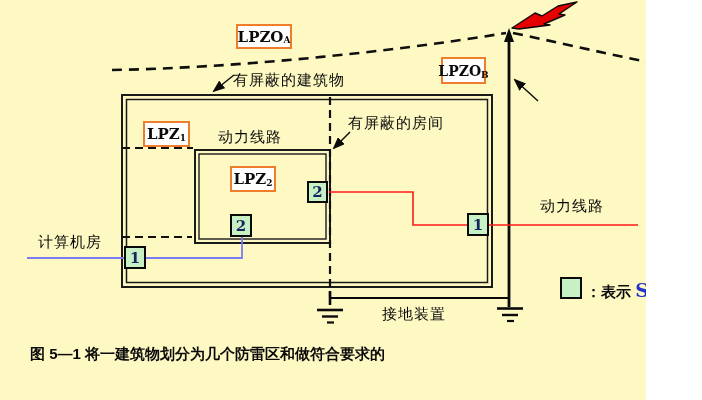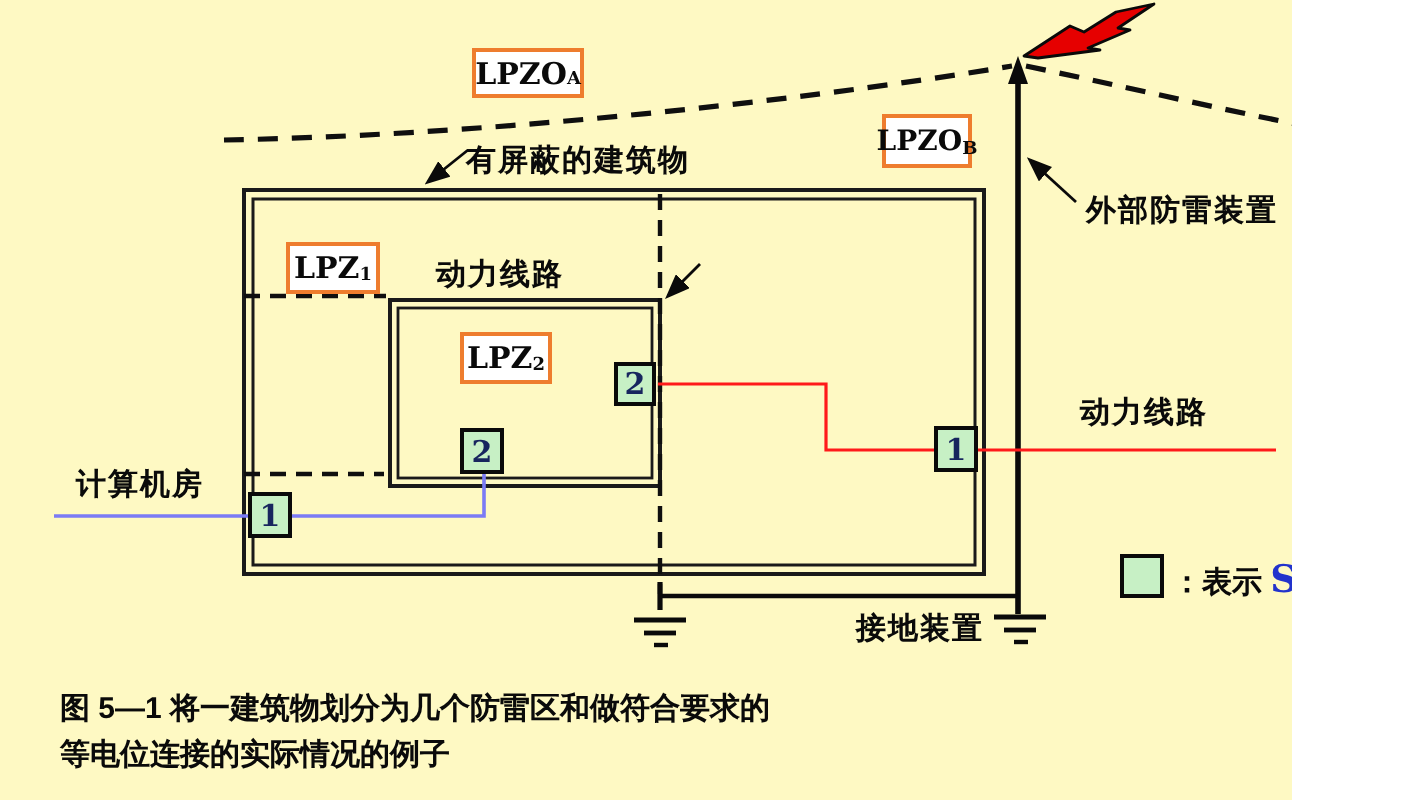--- a/index.html
+++ b/index.html
@@ -1,19 +1,19 @@
 <!DOCTYPE html>
 <html><head>
 <meta charset="utf-8">
 <style>
   html,body{margin:0;padding:0;background:#ffffff;}
   .stage{position:relative;width:646px;height:400px;background:#fef9c3;overflow:hidden;
          font-family:"Liberation Sans",sans-serif;}
   svg{position:absolute;left:0;top:0;}
-  .cjk-label{position:absolute;font-weight:bold;font-size:15px;color:#0a0a0a;white-space:nowrap;
+  .cjk-label{position:absolute;font-weight:normal;font-size:15px;color:#0a0a0a;white-space:nowrap;
              letter-spacing:1px;}
   .zone-label{position:absolute;background:#ffffff;border:2px solid #ee7d2e;color:#0a0a0a;
               font-family:"DejaVu Serif","Liberation Serif",serif;font-weight:bold;
               display:flex;align-items:center;justify-content:center;box-sizing:border-box;}
   .zone-label .sub{font-size:9px;align-self:flex-end;margin-bottom:2px;}
   .spd-box{position:absolute;background:#c7f0c5;border:2px solid #0a0a0a;box-sizing:border-box;
            display:flex;align-items:center;justify-content:center;
            font-family:"DejaVu Serif","Liberation Serif",serif;font-weight:bold;
            font-size:15px;color:#17255e;}
   .legend-text{position:absolute;font-weight:bold;font-size:15px;color:#0a0a0a;white-space:nowrap;}
@@ -115,26 +115,25 @@
   </div>
   <div class="spd-box" style="left:124px;top:246px;width:22px;height:23px;">
     <span>1</span>
   </div>
   <div class="spd-box" style="left:467px;top:213px;width:22px;height:23px;">
     <span>1</span>
   </div>
 
   <div class="cjk-label" style="left:233px;top:71px;">有屏蔽的建筑物</div>
   <div class="cjk-label" style="left:218px;top:128px;">动力线路</div>
-  <div class="cjk-label" style="left:543px;top:96px;">外部防雷装置</div>
+  <div class="cjk-label" style="left:348px;top:114px;">有屏蔽的房间</div>
   <div class="cjk-label" style="left:540px;top:197px;text-align:center;">动力线路</div>
   <div class="cjk-label" style="left:38px;top:233px;">计算机房</div>
-  <div class="cjk-label" style="left:382px;top:305px;margin-left:46px;">接地装置</div>
+  <div class="cjk-label" style="left:382px;top:305px;">接地装置</div>
 
   <div class="spd-box" style="left:560px;top:277px;width:22px;height:22px;"></div>
   <div class="legend-text" style="left:586px;top:279px;">
     <span>：表示 </span><span class="spd-term">SPD</span>
   </div>
 
   <div class="caption" style="top:345px;">图 5—1 将一建筑物划分为几个防雷区和做符合要求的</div>
-  <div class="caption" style="top:368px;">等电位连接的实际情况的例子</div>
 
 </div>
 
 </body></html>

